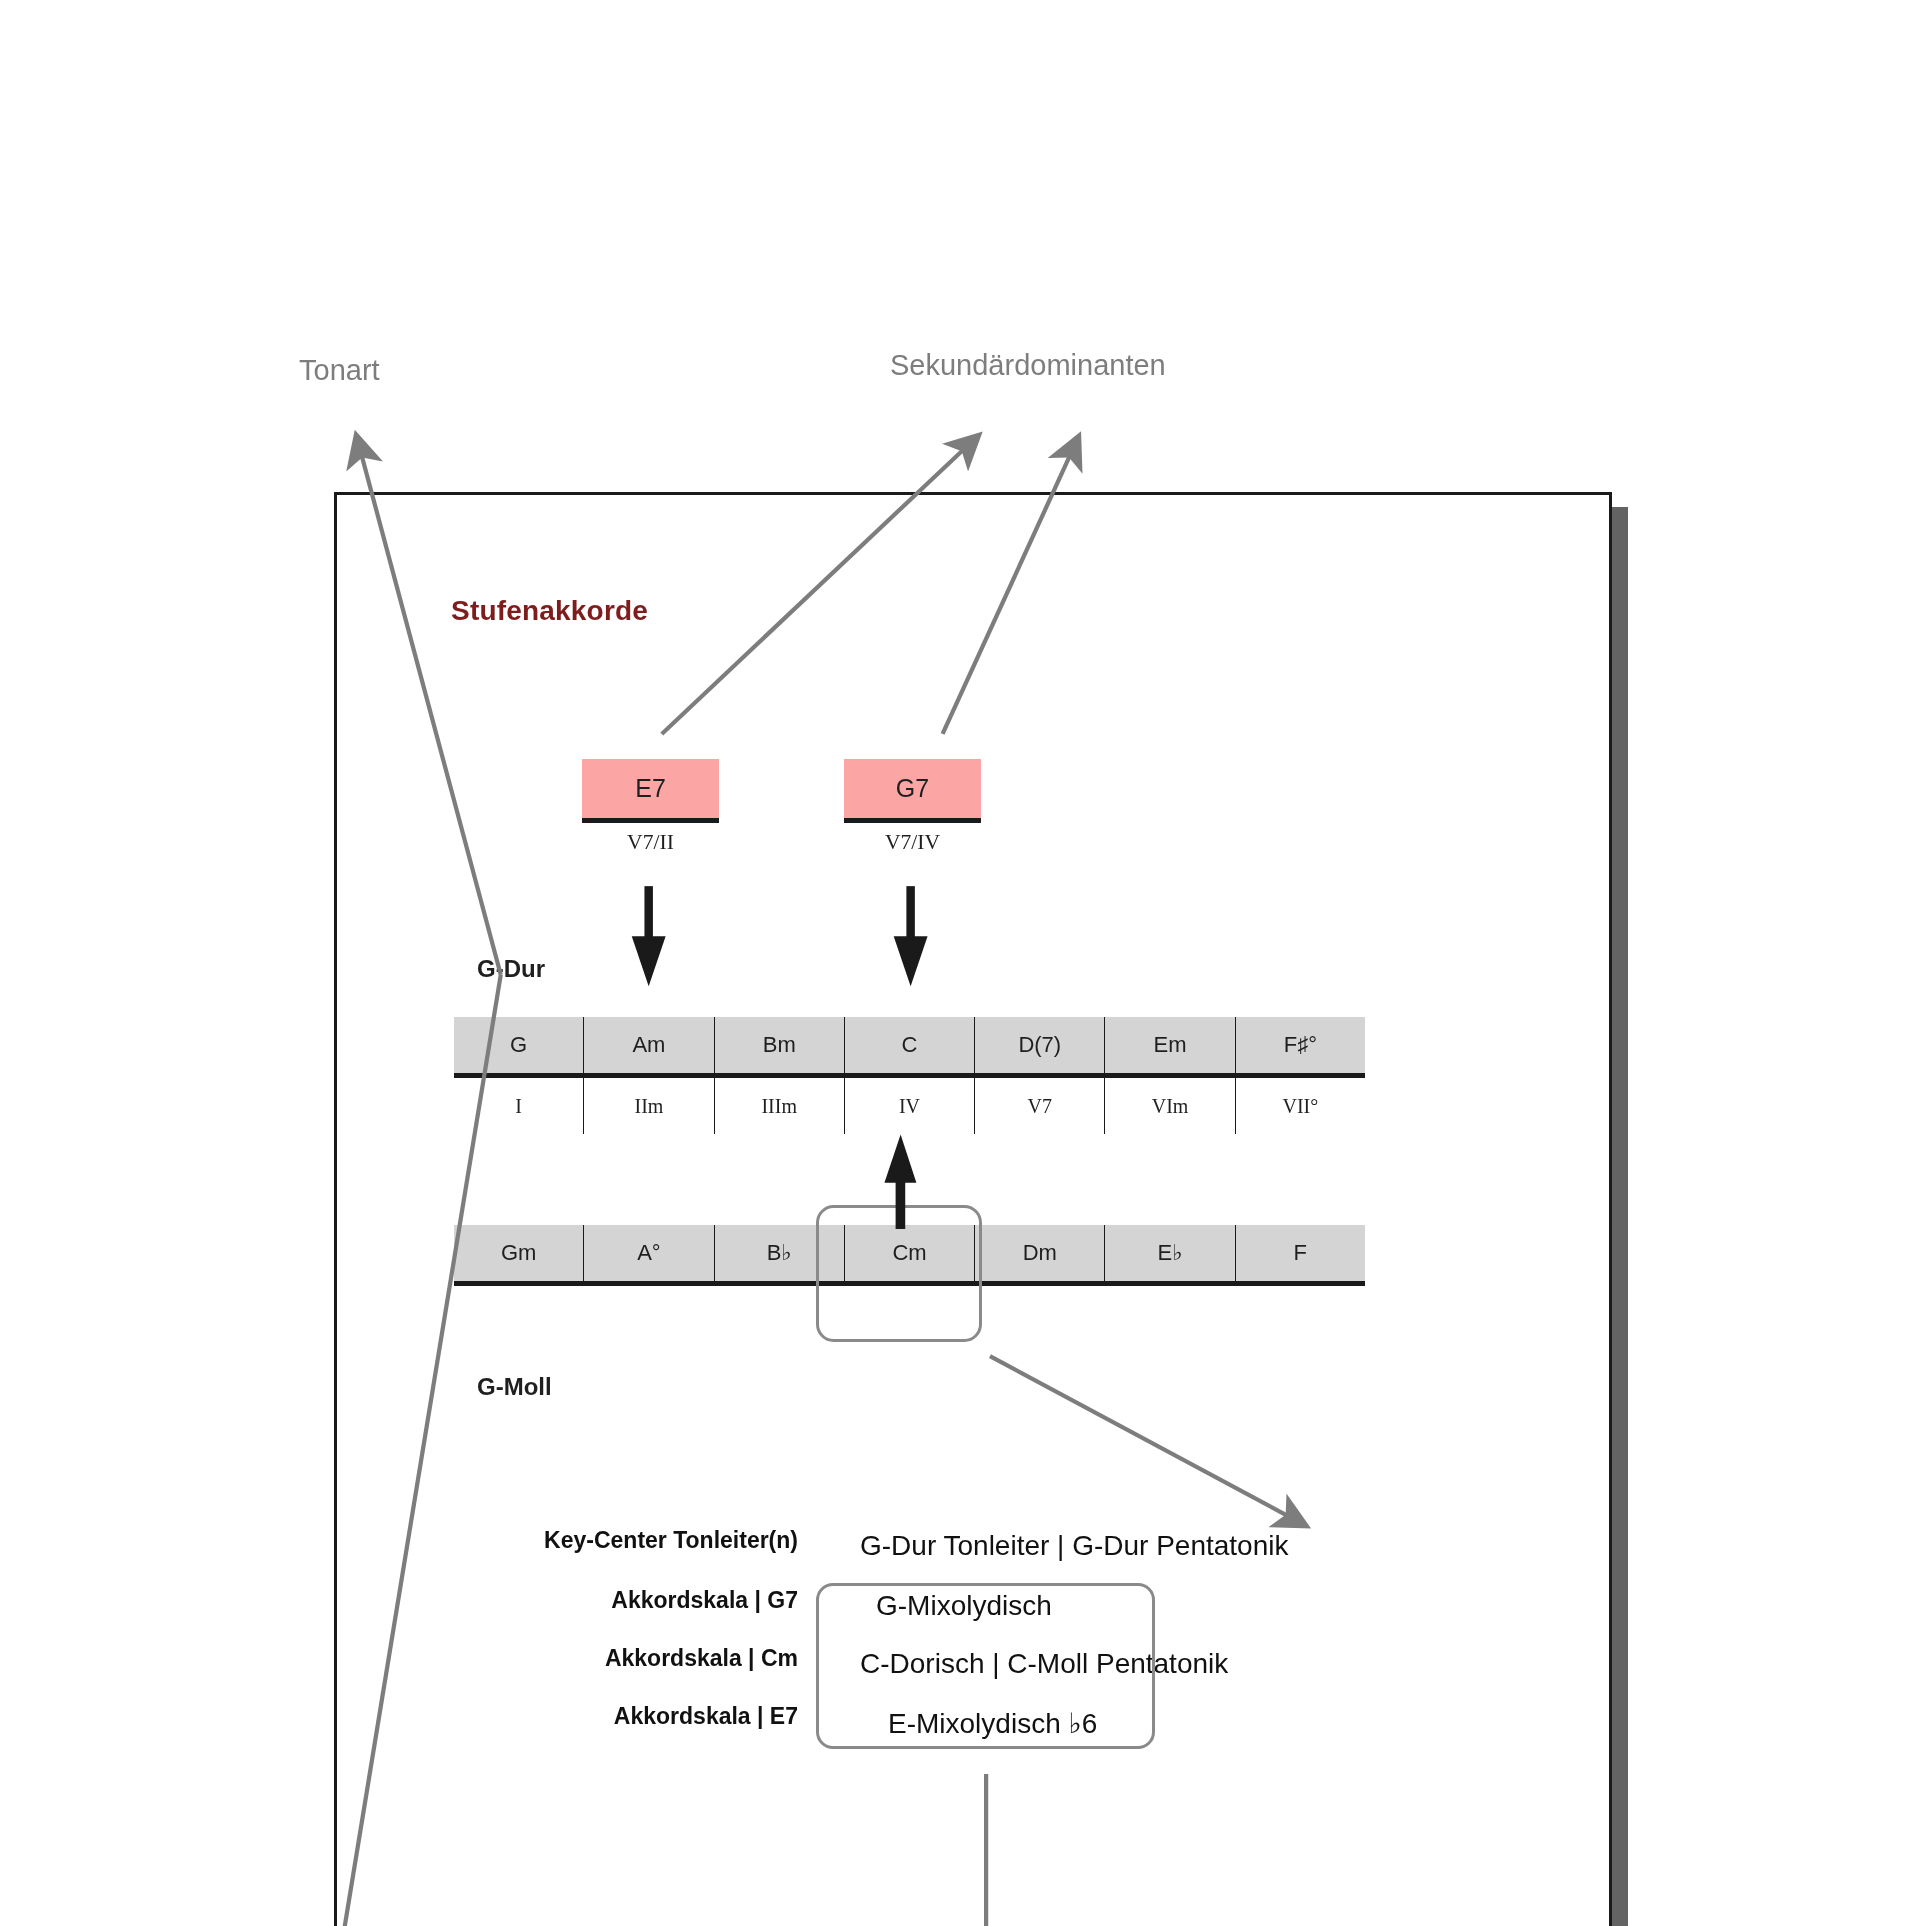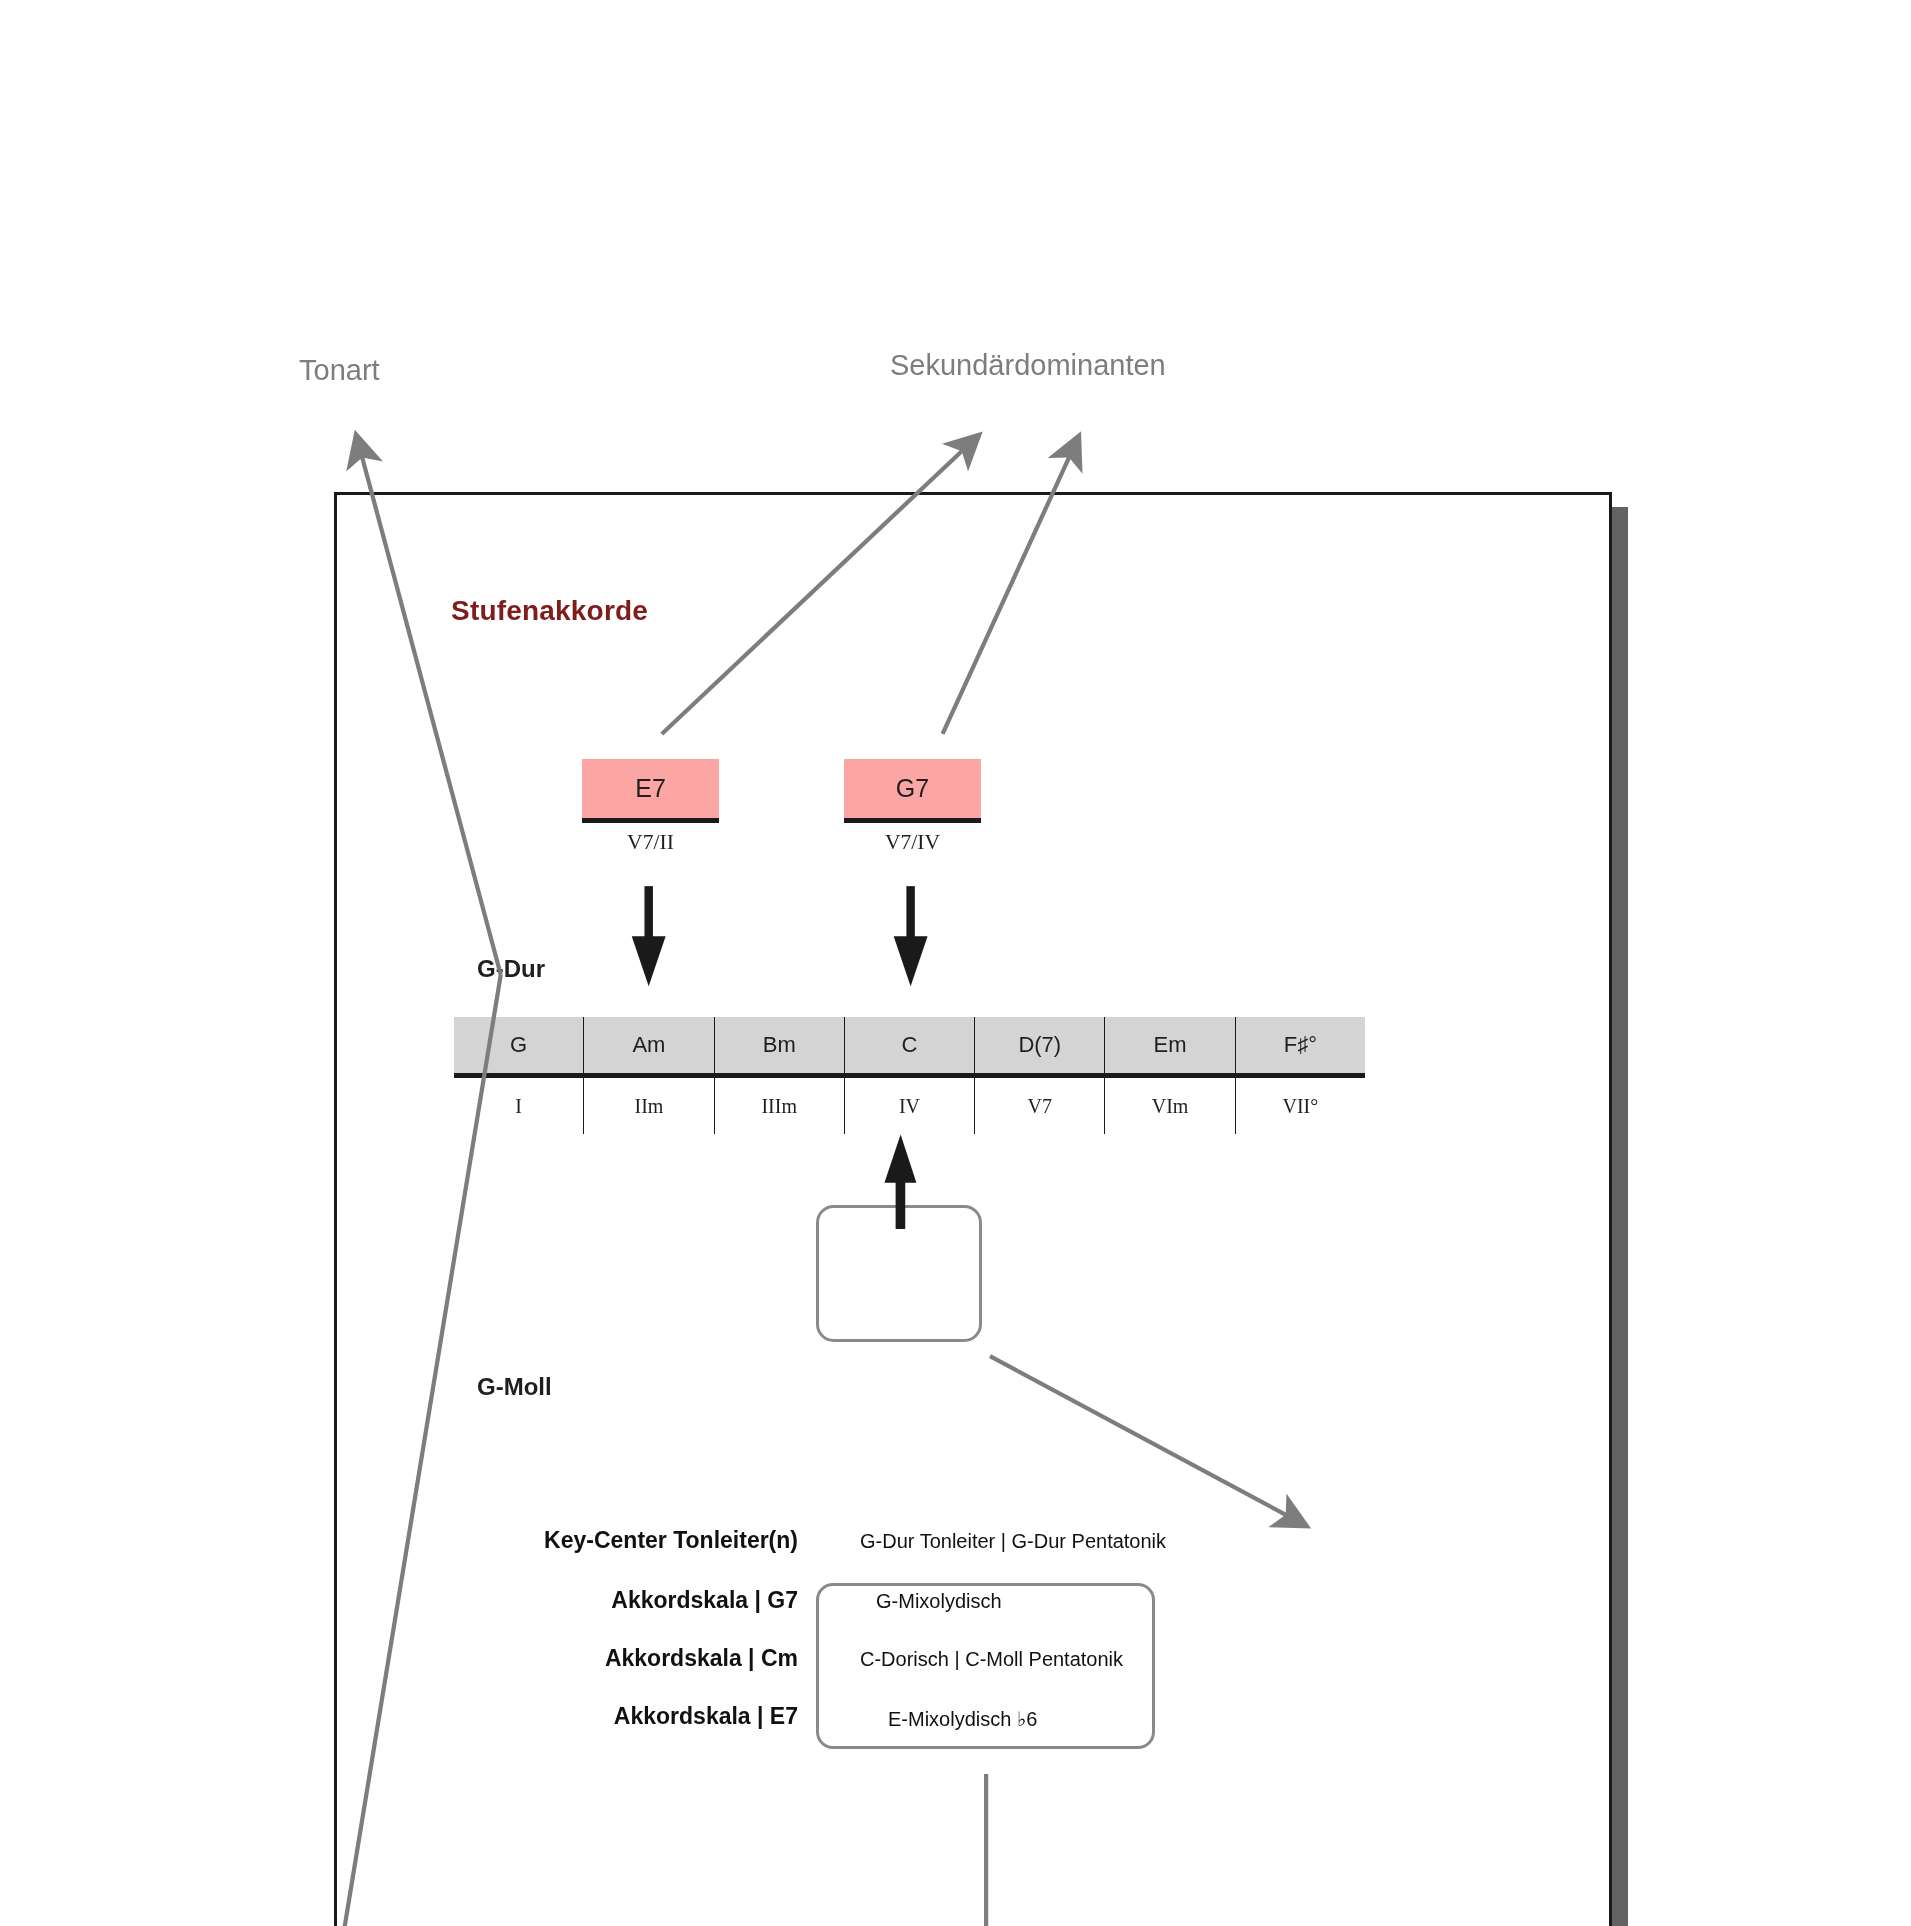--- a/index.html
+++ b/index.html
@@ -84,21 +84,21 @@
     border:3.5px solid #8a8a8a;border-radius:17.7px;box-sizing:border-box;
     background:transparent;
   }
 
   
   .kc-label{
     position:absolute;font-size:23px;font-weight:bold;color:#111;
     text-align:right;white-space:pre;font-family:"Liberation Sans", sans-serif;
   }
   .kc-val{
-    position:absolute;font-size:20px;color:#111;white-space:pre;
+    position:absolute;font-size:28px;color:#111;white-space:pre;
     font-family:"Liberation Sans", sans-serif;
   }
   .scale-round{
     position:absolute;left:816px;top:1583px;width:339px;height:166px;
     border:3.1px solid #8a8a8a;border-radius:17px;box-sizing:border-box;
   }
   svg.overlay{position:absolute;left:0;top:0;width:1911px;height:2639px;pointer-events:none;}
 </style>
 </head>
 <body>
@@ -145,20 +145,29 @@
       <div class="cell">IIm</div>
       <div class="cell">IIIm</div>
       <div class="cell">IV</div>
       <div class="cell">V7</div>
       <div class="cell">VIm</div>
       <div class="cell">VII°</div>
     </div>
   </div>
 
   <div class="ctable" id="table-gmoll">
+    <div class="hrow">
+      <div class="cell">Gm</div>
+      <div class="cell">A°</div>
+      <div class="cell">B♭</div>
+      <div class="cell">Cm</div>
+      <div class="cell">Dm</div>
+      <div class="cell">E♭</div>
+      <div class="cell">F</div>
+    </div>
   </div>
 
   <div class="hl-round"></div>
 
   <div class="kc-label" style="left:481px;top:1527px;width:317px;">Key-Center Tonleiter(n)</div>
   <div class="kc-val" style="left:860px;top:1530px;">G-Dur Tonleiter | G-Dur Pentatonik</div>
 
   <div class="kc-label" style="left:481px;top:1587px;width:317px;">Akkordskala | G7</div>
   <div class="kc-val" style="left:860px;top:1590px;margin-left:16px;">G-Mixolydisch</div>
 

